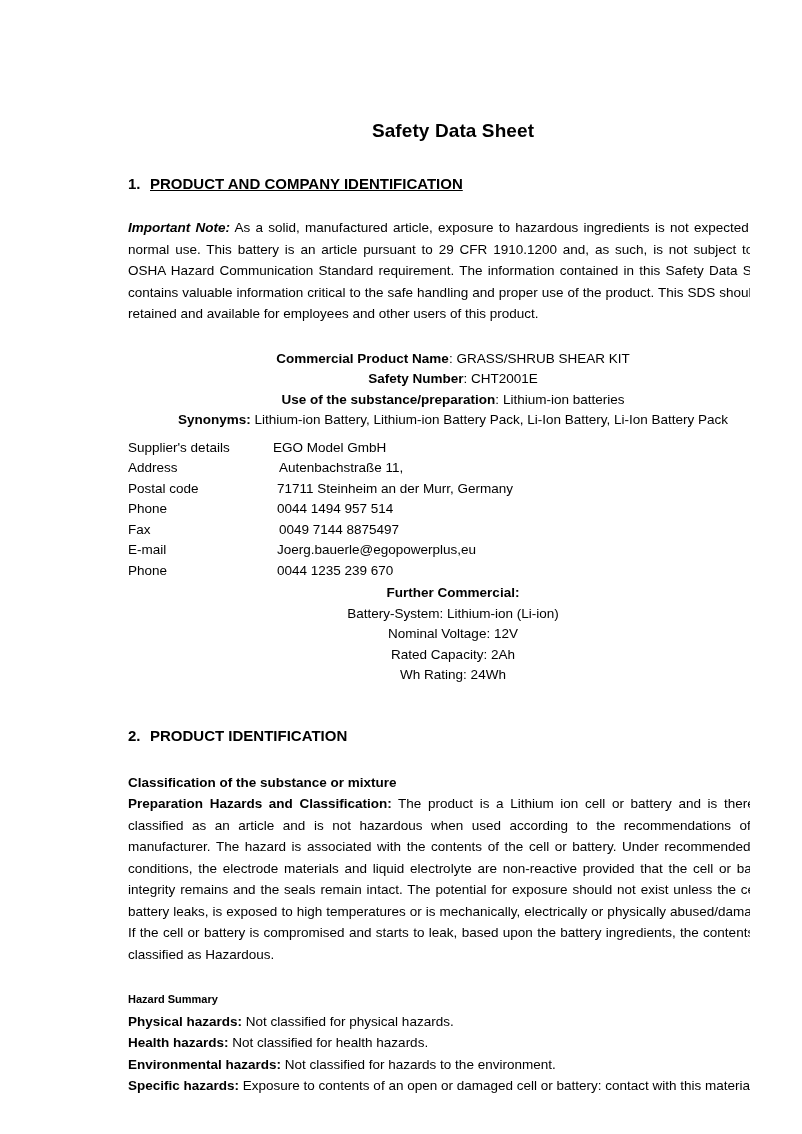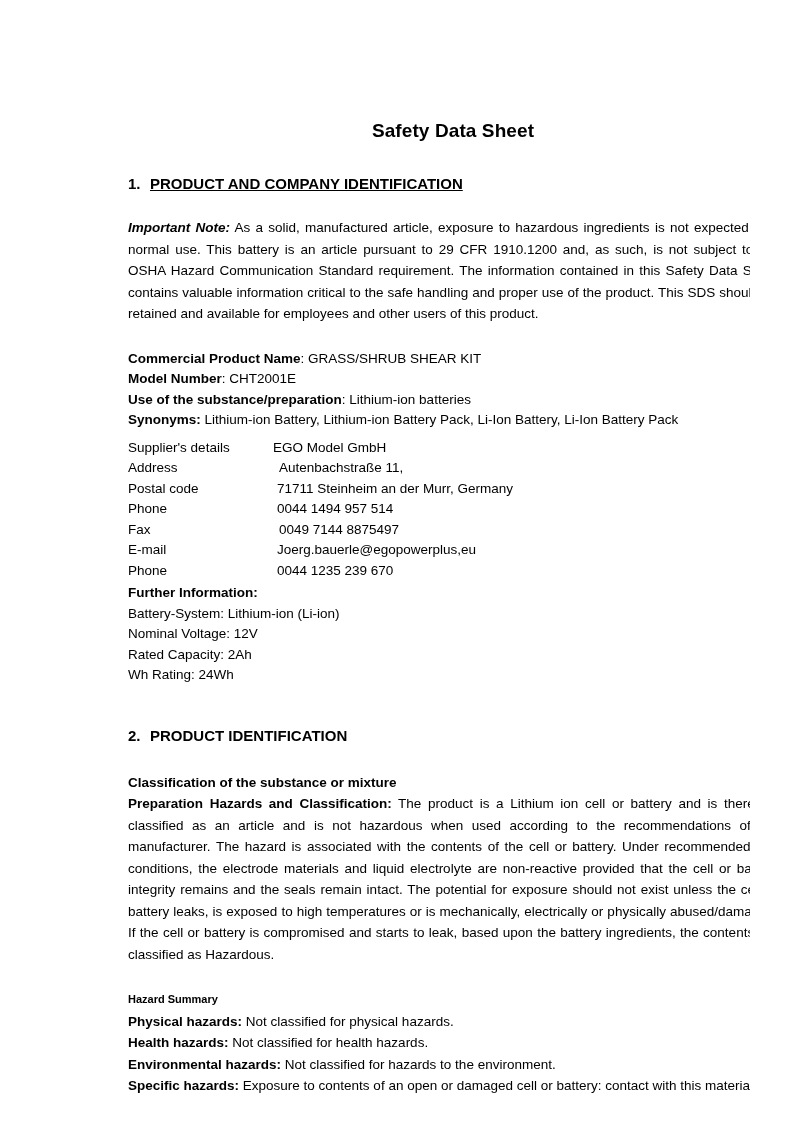--- a/index.html
+++ b/index.html
@@ -73,20 +73,21 @@
   .lead-bold { font-weight: bold; }
   .lead-bolditalic { font-weight: bold; font-style: italic; }
 
   
   .info-block { margin-top: 24px; }
   .info-line {
     font-size: 13.5px;
     line-height: 20.5px;
     margin: 0;
     white-space: nowrap;
+    text-align: center;
   }
 
   
   .supplier-table {
     margin-top: 7px;
     border-collapse: collapse;
     width: 100%;
   }
   .supplier-table td {
     font-size: 13.5px;
@@ -136,21 +137,21 @@
 
       <p class="para para-justify" id="intro-para">
         <span class="lead-bolditalic">Important Note:</span><span> As a solid, manufactured article, exposure to hazardous ingredients is not expected with normal use. This battery is an article pursuant to 29 CFR 1910.1200 and, as such, is not subject to the OSHA Hazard Communication Standard requirement. The information contained in this Safety Data Sheet contains valuable information critical to the safe handling and proper use of the product. This SDS should be retained and available for employees and other users of this product.</span>
       </p>
 
       <div class="info-block">
         <p class="info-line">
           <span class="lead-bold">Commercial Product Name</span><span>: </span><span>GRASS/SHRUB SHEAR KIT</span>
         </p>
         <p class="info-line">
-          <span class="lead-bold">Model Number</span><span>: </span><span>CHT2001E</span>
+          <span class="lead-bold">Safety Number</span><span>: </span><span>CHT2001E</span>
         </p>
         <p class="info-line">
           <span class="lead-bold">Use of the substance/preparation</span><span>: </span><span>Lithium-ion batteries</span>
         </p>
         <p class="info-line">
           <span class="lead-bold">Synonyms:</span><span> </span><span>Lithium-ion Battery, Lithium-ion Battery Pack, Li-Ion Battery, Li-Ion Battery Pack</span>
         </p>
       </div>
 
       <table class="supplier-table">
@@ -180,21 +181,21 @@
             <td class="val">Joerg.bauerle@egopowerplus,eu</td>
           </tr>
           <tr class="indent-slight">
             <td class="lbl">Phone</td>
             <td class="val">0044 1235 239 670</td>
           </tr>
         </tbody>
       </table>
 
       <div class="further-block">
-        <p class="info-line further-head">Further Information:</p>
+        <p class="info-line further-head">Further Commercial:</p>
         <p class="info-line">Battery-System: Lithium-ion (Li-ion)</p>
         <p class="info-line">Nominal Voltage: 12V</p>
         <p class="info-line">Rated Capacity: 2Ah</p>
         <p class="info-line">Wh Rating: 24Wh</p>
       </div>
     </div>
 
     <div id="sec2-wrap">
       <div class="section-heading">
         <span class="sec-num">2.</span><span>PRODUCT IDENTIFICATION</span>

